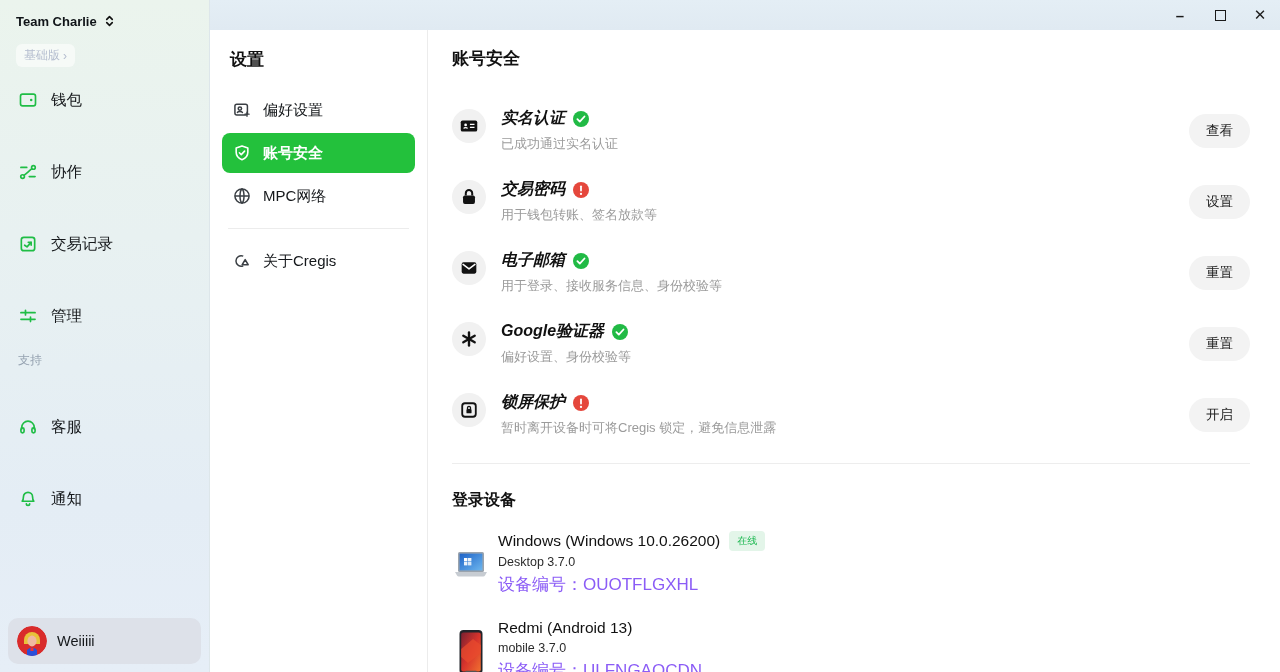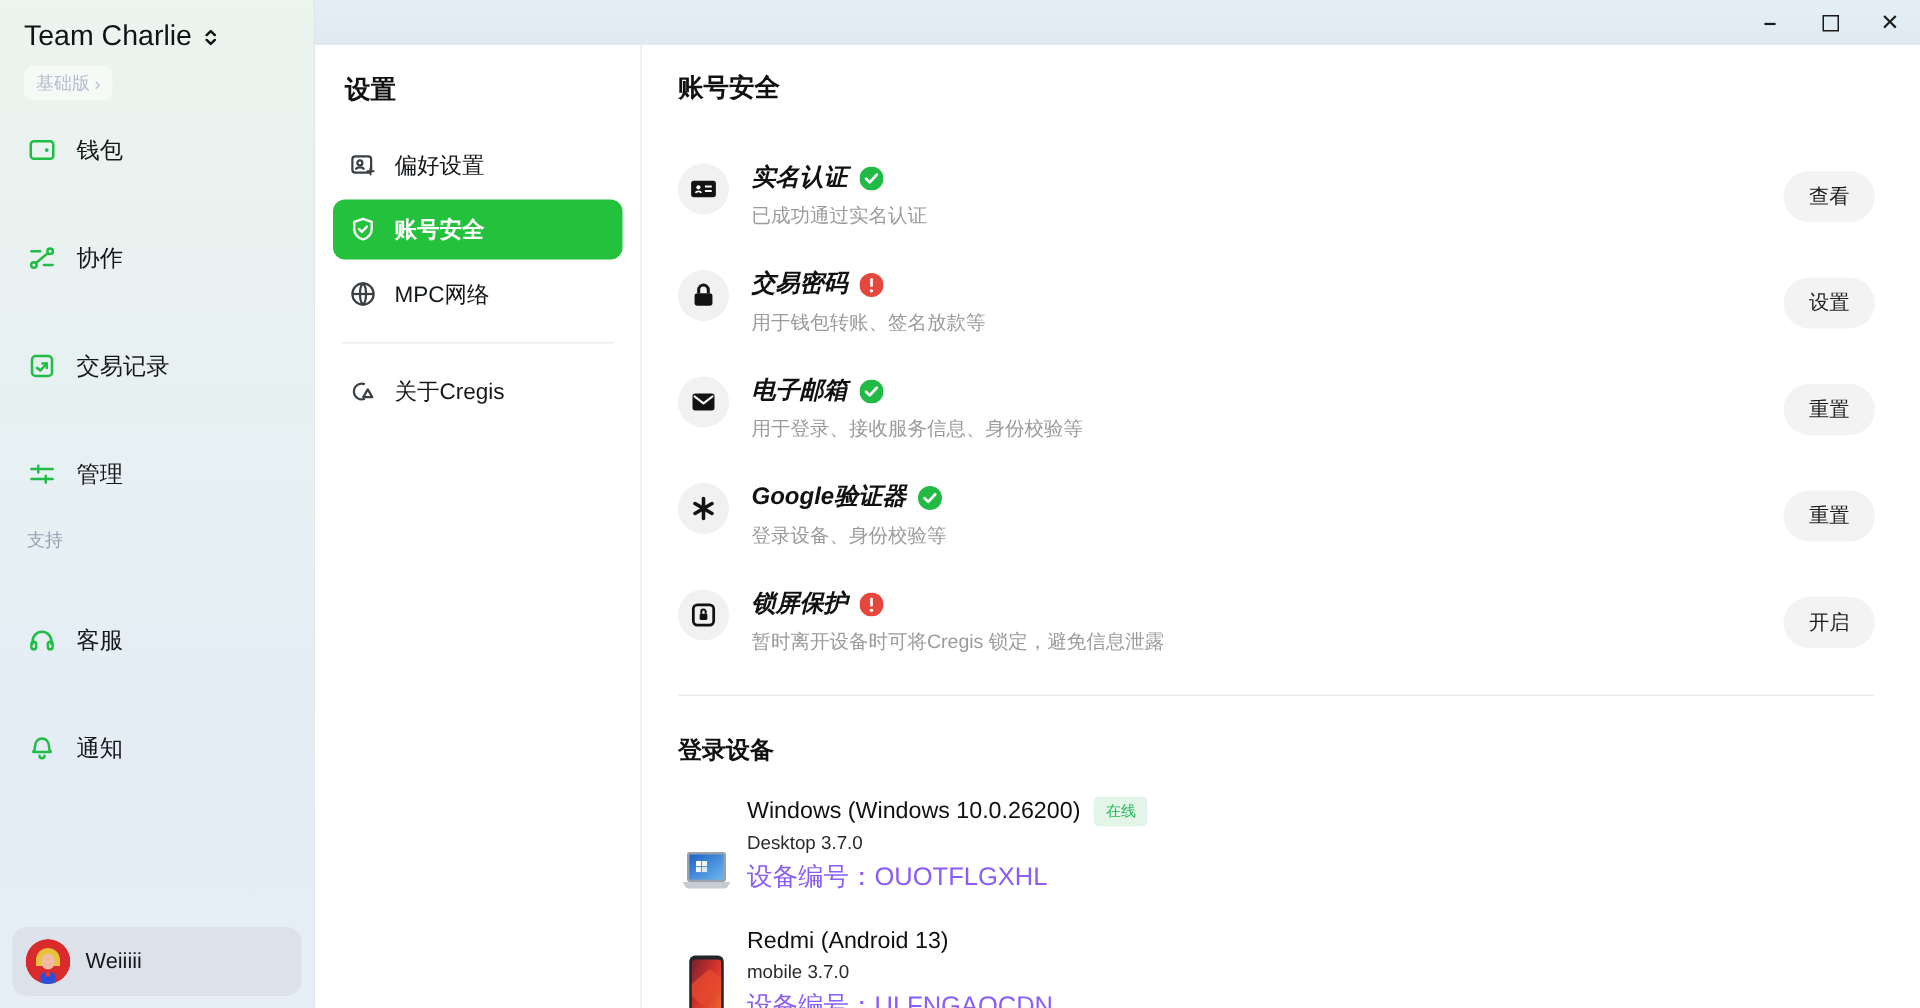--- a/index.html
+++ b/index.html
@@ -15,22 +15,22 @@
   .win-controls { position:absolute; top:0; right:0; height:30px; display:flex;
     align-items:center; gap:0; }
   .win-btn { width:40px; height:30px; display:flex; align-items:center; justify-content:center;
     color:#1a1a1a; font-size:15px; cursor:default; }
   .win-max-glyph { width:11px; height:11px; border:1.6px solid #1a1a1a; display:inline-block; }
 
   
   .sidebar { position:absolute; left:0; top:0; width:210px; height:672px;
     background:linear-gradient(180deg,#ebf4ed 0%,#e8f1f1 35%,#e4edf5 75%,#e6eef7 100%);
     padding-top:14px; border-right:1px solid #dde6ea; }
-  .team-row { display:flex; align-items:center; gap:7px; padding:0 16px;
-    font-size:19px; font-weight:normal; color:#101418; height:22px; }
+  .team-row { display:flex; gap:7px; padding:0 16px;
+    font-size:13px; font-weight:bold; color:#101418; height:22px; }
   .plan-badge { display:inline-flex; align-items:center; gap:3px; margin:8px 0 0 16px;
     background:rgba(255,255,255,0.55); border-radius:6px; padding:3px 8px;
     font-size:12px; color:#b4bdcf; }
   .nav { margin-top:24px; }
   .nav-item { display:flex; align-items:center; gap:13px; height:28px; padding:0 18px;
     margin-bottom:9px; font-size:15.5px; color:#15181b; cursor:pointer;margin-top:44px; }
   .support-label { margin:22px 18px 10px; font-size:12px; color:#96a3b1; }
   .user-bar { position:absolute; left:8px; right:8px; bottom:8px; height:46px;
     background:#dde1e9; border-radius:10px; display:flex; align-items:center;
     gap:10px; padding:0 9px; cursor:pointer; }
@@ -58,21 +58,21 @@
     display:flex; align-items:center; justify-content:center; margin-right:15px; margin-top:1px; }
   .sec-text { flex:1; }
   .sec-title-line { display:flex; align-items:center; gap:8px; }
   .sec-title { font-size:16px; font-weight:bold; color:#111;font-style:italic; }
   .badge { width:16px; height:16px; flex:none; display:inline-flex; }
   .sec-desc { font-size:13px; color:#9b9b9b; margin-top:6px; }
   .action-btn { background:#f3f3f3; border:none; border-radius:17px; padding:8px 17px;
     font-size:13.5px; color:#1c1c1c; font-family:inherit; align-self:center; cursor:pointer; flex:none; }
   .section-divider { height:1px; background:#ededed; margin-top:0; }
   .devices-title { font-size:16px; font-weight:bold; color:#111; margin:26px 0 20px; }
-  .dev-row { display:flex; align-items:flex-end; margin-bottom:23px; }
+  .dev-row { display:flex; align-items:center; margin-bottom:23px; }
   .dev-icon { width:38px; flex:none; display:flex; justify-content:center; margin-right:8px; margin-top:3px; }
   .dev-name-line { display:flex; align-items:center; gap:9px; }
   .dev-name { font-size:15.5px; color:#111; }
   .online-badge { background:#e3f5e9; color:#1eb952; font-size:10px; padding:3px 8px;
     border-radius:4px; }
   .dev-ver { font-size:12.5px; color:#2b2b2b; margin-top:4px; }
   .dev-id { font-size:17px; color:#8b5cf6; margin-top:4px; }
 </style>
 </head>
 <body>
@@ -321,21 +321,21 @@
       <div class="sec-text">
         <div class="sec-title-line">
           <span class="sec-title">Google验证器</span>
           <span class="badge">
             <svg width="16" height="16" viewBox="0 0 16 16">
                 <circle cx="8" cy="8" r="8" fill="#21ba45"></circle>
                 <path d="M4.4 8.2 l2.4 2.4 l4.7-5.1" stroke="#fff" stroke-width="1.8" fill="none" stroke-linecap="round" stroke-linejoin="round"></path>
               </svg>
           </span>
         </div>
-        <div class="sec-desc">登录设备、身份校验等</div>
+        <div class="sec-desc">偏好设置、身份校验等</div>
       </div>
       <button class="action-btn">重置</button>
     </div>
 
     <div class="sec-row">
       <div class="sec-icon">
         <svg width="22" height="22" viewBox="0 0 24 24" fill="none">
             <rect x="4.6" y="4.6" width="14.8" height="14.8" rx="3" stroke="#121212" stroke-width="2"></rect>
             <rect x="9.2" y="11" width="5.6" height="4.6" rx="1" fill="#121212"></rect>
             <path d="M10.4 11 v-1.4 a1.6 1.6 0 0 1 3.2 0 V11" stroke="#121212" stroke-width="1.5"></path>

